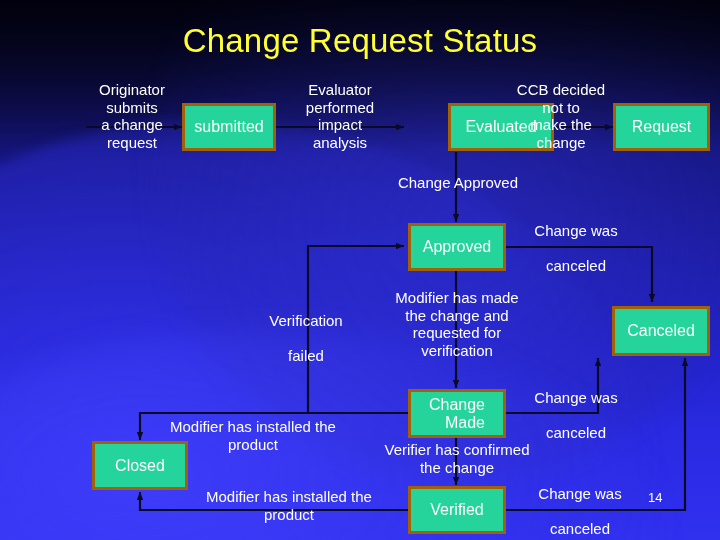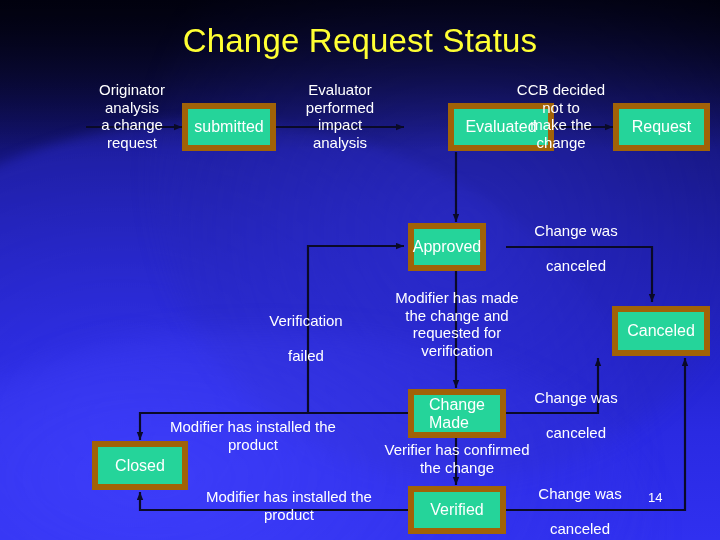--- a/index.html
+++ b/index.html
@@ -75,27 +75,27 @@
     color: #ffff33;
     font-size: 33px;
     letter-spacing: 0.2px;
     white-space: nowrap;
   }
 
   
   .state-box {
     position: absolute;
     background: #25d49a;
-    border: 6px solid #a16207;
+    border: 3px solid #a16207;
     color: #ffffff;
     font-size: 16px;
     display: flex;
     align-items: center;
     justify-content: center;
-    text-align: left;
+    text-align: right;
     line-height: 1.12;
     box-sizing: border-box;
   }
 
   
   .label {
     position: absolute;
     color: #ffffff;
     font-size: 15px;
     line-height: 1.17;
@@ -164,46 +164,47 @@
   </svg>
 
   <div class="title">Change Request Status</div>
 
   <div class="state-box" style="left:182px; top:103px; width:94px; height:48px;">submitted</div>
 
   <div class="state-box" style="left:404px; top:103px; width:106px; height:48px;margin-left:44px;">Evaluated</div>
 
   <div class="state-box" style="left:613px; top:103px; width:97px; height:48px;">Request</div>
 
-  <div class="state-box" style="left:408px; top:223px; width:78px; height:48px;">Approved</div>
+  <div class="state-box" style="left:408px; top:223px; width:98px; height:48px;">Approved</div>
 
   <div class="state-box" style="left:612px; top:306px; width:98px; height:50px;">Canceled</div>
 
   <div class="state-box" style="left:408px; top:389px; width:98px; height:49px; white-space:pre-line;">Change
 Made</div>
 
   <div class="state-box" style="left:408px; top:486px; width:98px; height:48px;">Verified</div>
 
   <div class="state-box" style="left:92px; top:441px; width:96px; height:49px;">Closed</div>
 
   <div class="label" style="left:78px; top:81px; width:108px;">Originator
-analysis
+submits
 a change
 request</div>
 
   <div class="label" style="left:284px; top:81px; width:112px;">Evaluator
 performed
 impact
 analysis</div>
 
   <div class="label" style="left:506px; top:81px; width:110px;">CCB decided
 not to
 make the
 change</div>
 
+  <div class="label" style="left:360px; top:174px; width:196px;">Change Approved</div>
 
   <div class="label" style="left:512px; top:222px; width:128px;">Change was
 
 canceled</div>
 
   <div class="label" style="left:244px; top:312px; width:124px;">Verification
 
 failed</div>
 
   <div class="label" style="left:372px; top:289px; width:170px;">Modifier has made

